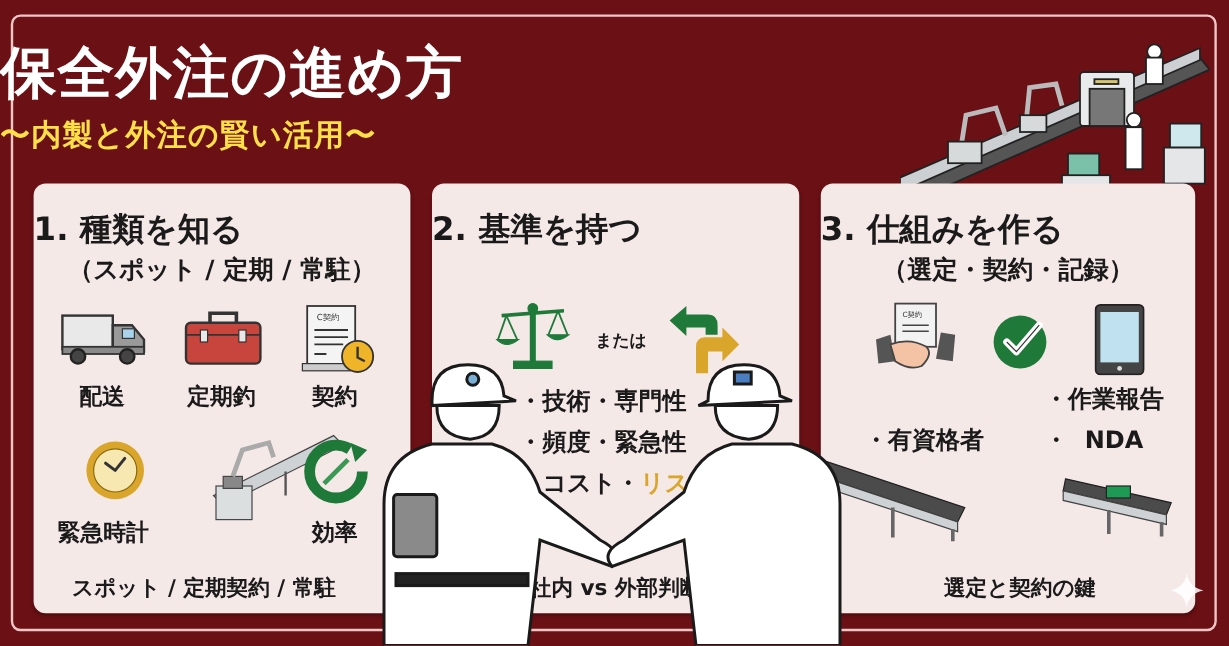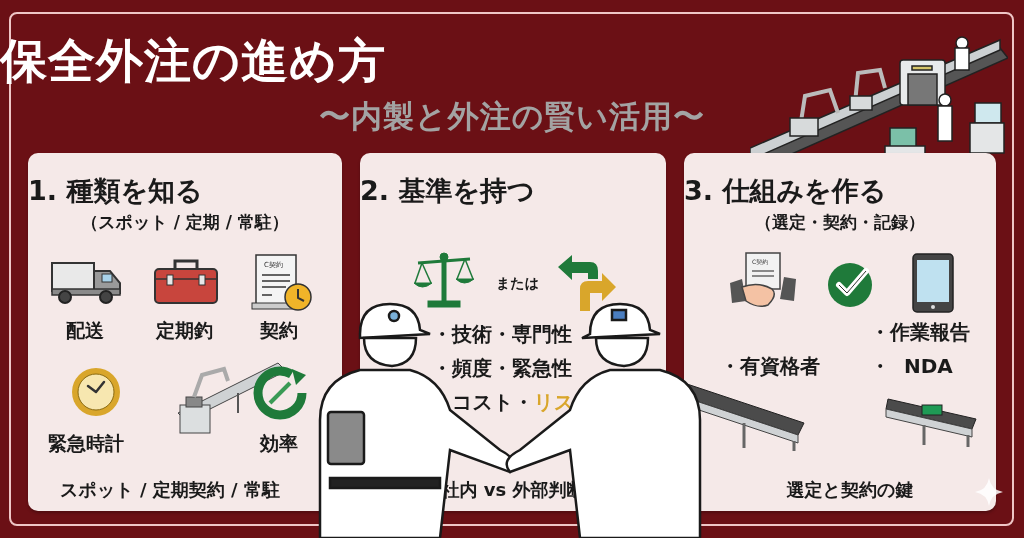--- a/index.html
+++ b/index.html
@@ -13,37 +13,37 @@
   .frame {
     position: absolute; left: 9px; top: 12px; width: 1005px; height: 514px;
     border: 2px solid #efc6c6; border-radius: 8px;
   }
   .title {
     position: absolute; left: 0; width: 1024px; top: 30px;
     color: #fff; font-weight: bold; font-size: 47px; letter-spacing: 1px;
   }
   .subtitle {
     position: absolute; left: 0; width: 1024px; top: 96px;
-    text-align: center; color: #a3a3a3; font-weight: bold; font-size: 31px; letter-spacing: 1px;
+    text-align: left; color: #fde047; font-weight: bold; font-size: 25px; letter-spacing: 1px;
   }
   .panel {
     position: absolute; top: 153px; height: 358px;
     background: #f5e9e8; border-radius: 10px;
     box-shadow: 0 2px 3px rgba(0,0,0,0.25);
   }
   #p1 { left: 28px; width: 314px; }
   #p2 { left: 360px; width: 306px; }
   #p3 { left: 684px; width: 312px; }
   .ph {
     position: absolute; left: 0; right: 0; top: 20px; 
     font-weight: bold; font-size: 27px; color: #1a1a1a;
   }
   .ps {
     position: absolute; left: 0; right: 0; top: 58px; text-align: center;
-    font-weight: bold; font-size: 17px; color: #1a1a1a;
+    font-weight: bold; font-size: 21px; color: #1a1a1a;
   }
   .lbl { position: absolute; font-weight: bold; font-size: 19px; color: #1a1a1a; white-space: nowrap; }
   .foot { position: absolute; left: 0; right: 0; top: 325px; text-align: center; font-weight: bold; font-size: 18px; white-space: nowrap; }
   .icon { position: absolute; }
   .bul { position: absolute; font-weight: bold; font-size: 20px; white-space: nowrap; }
   .accent { color: #d9a62b; }
   .small { position: absolute; font-weight: bold; font-size: 14px; }
   .figure { position: absolute; }
   .factory { position: absolute; }
   .sparkle { position: absolute; left: 975px; top: 478px; }

